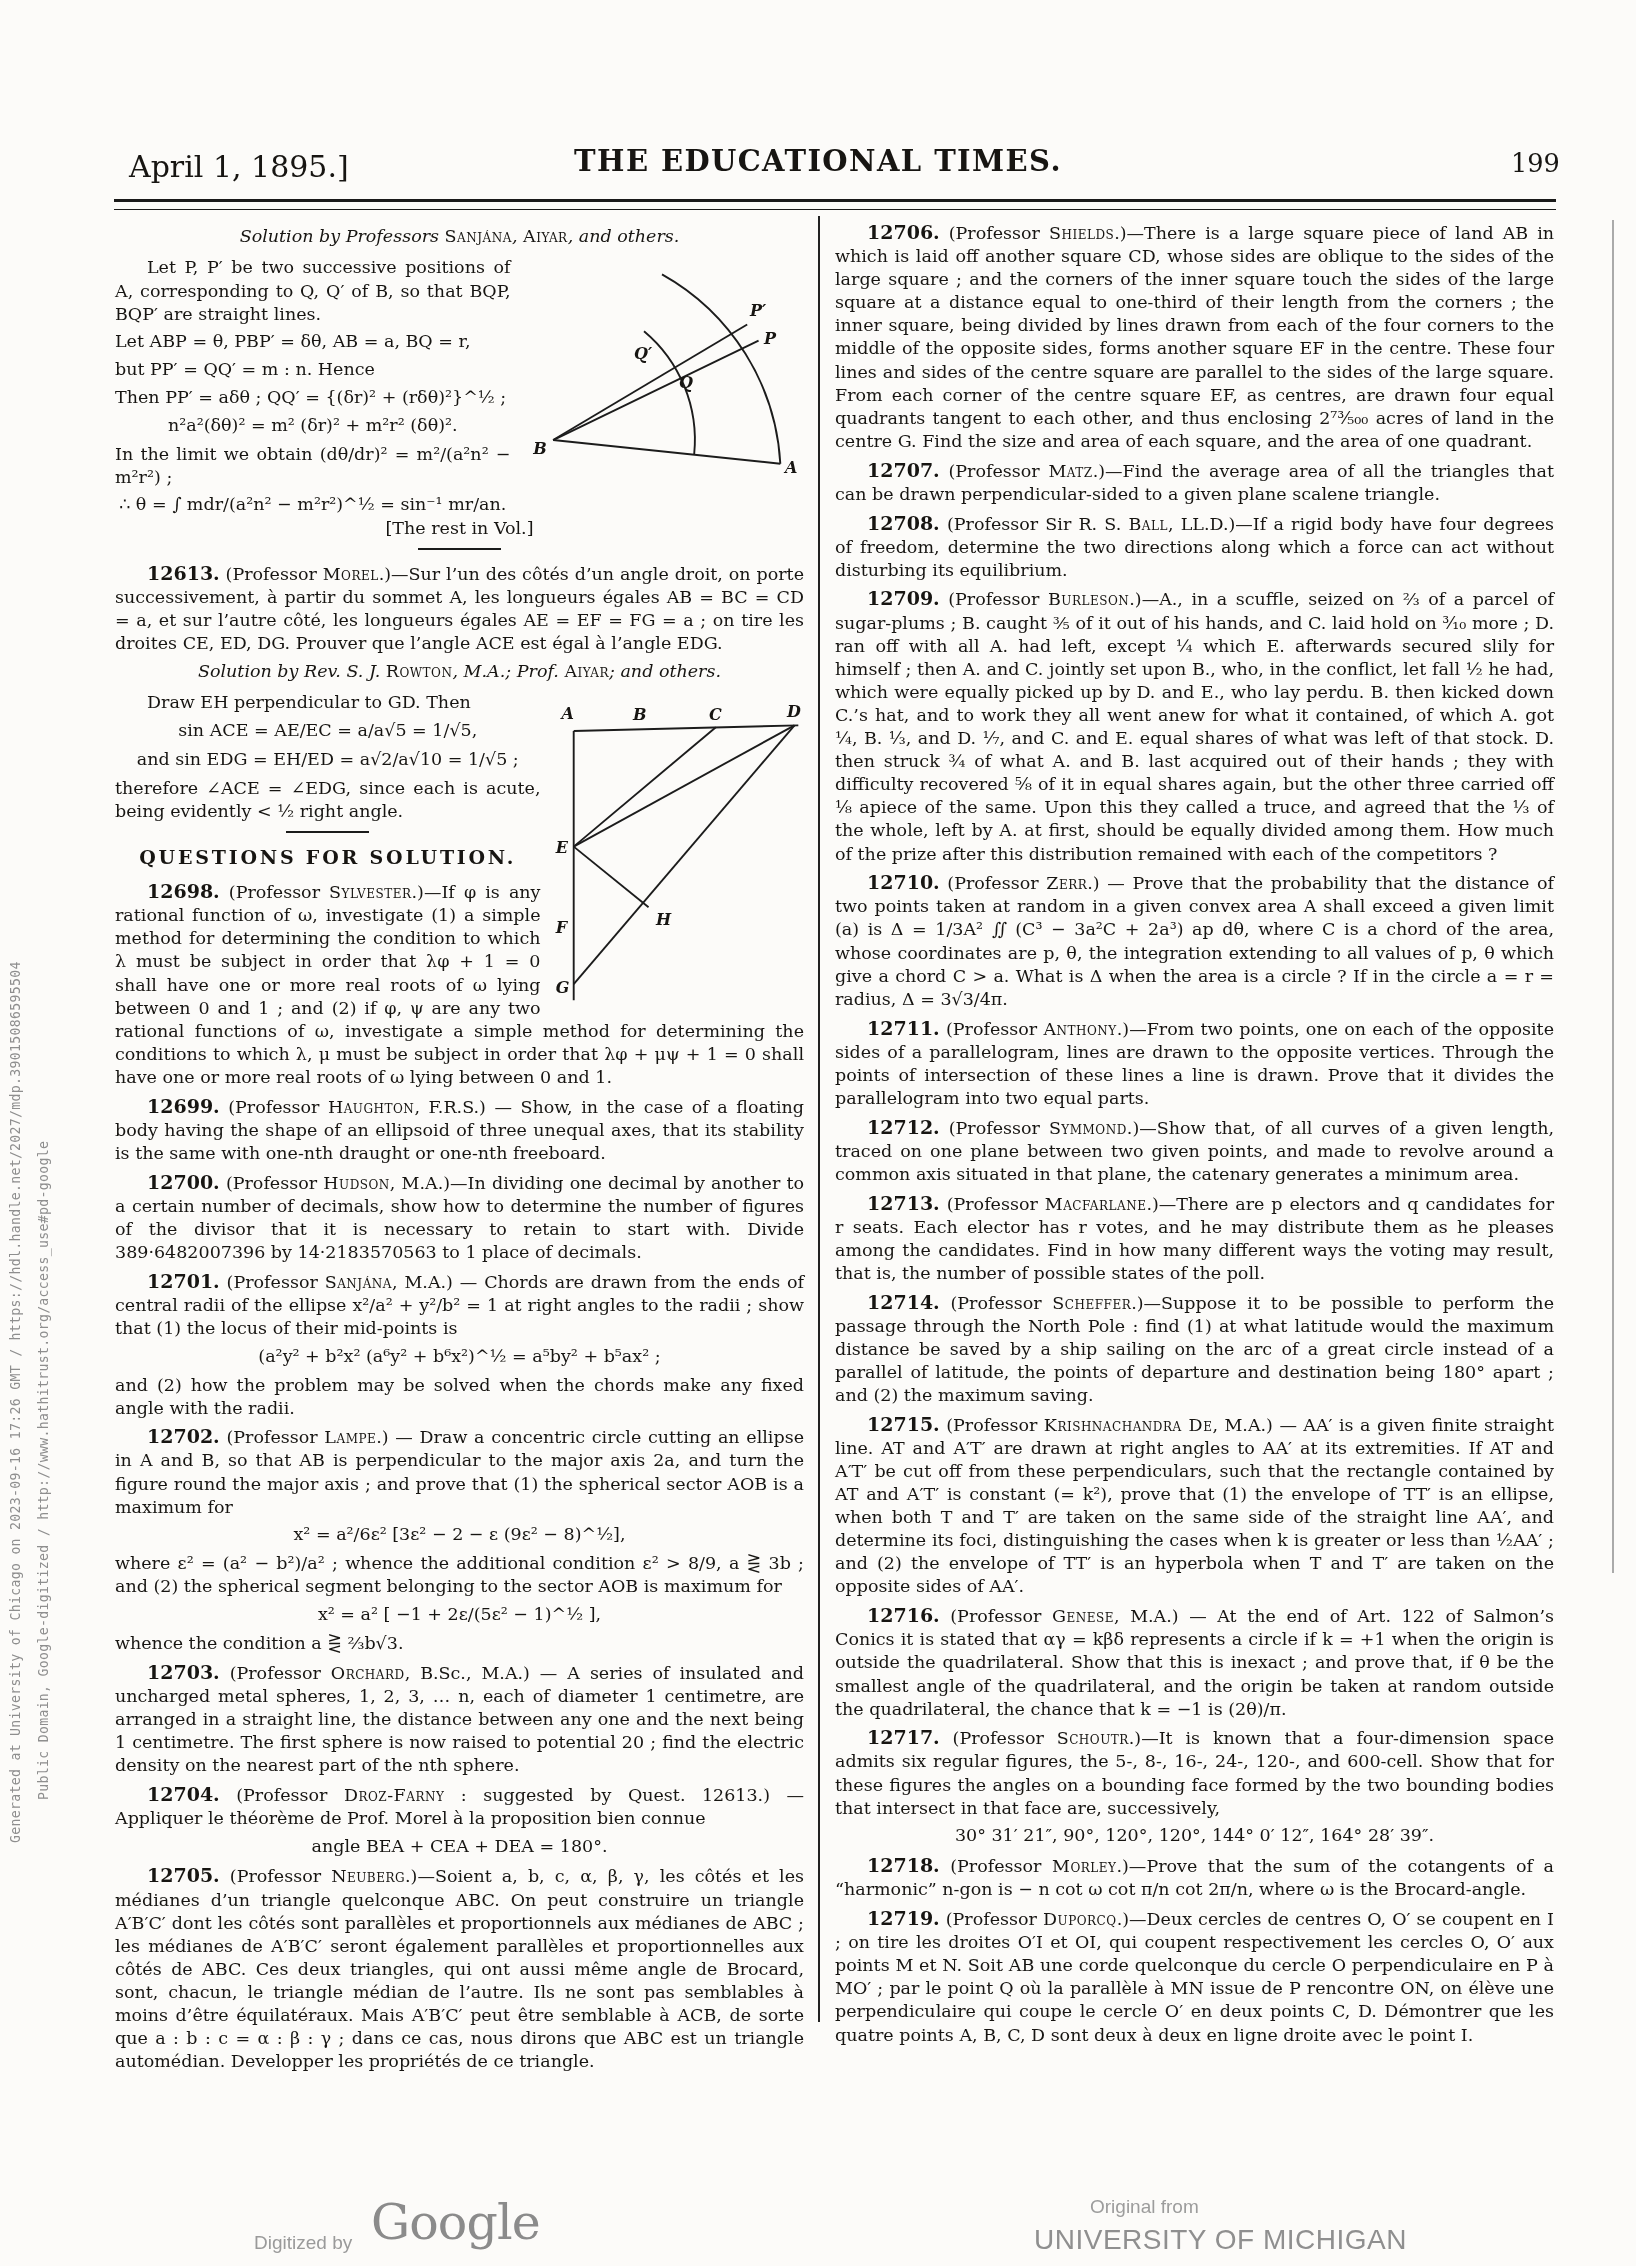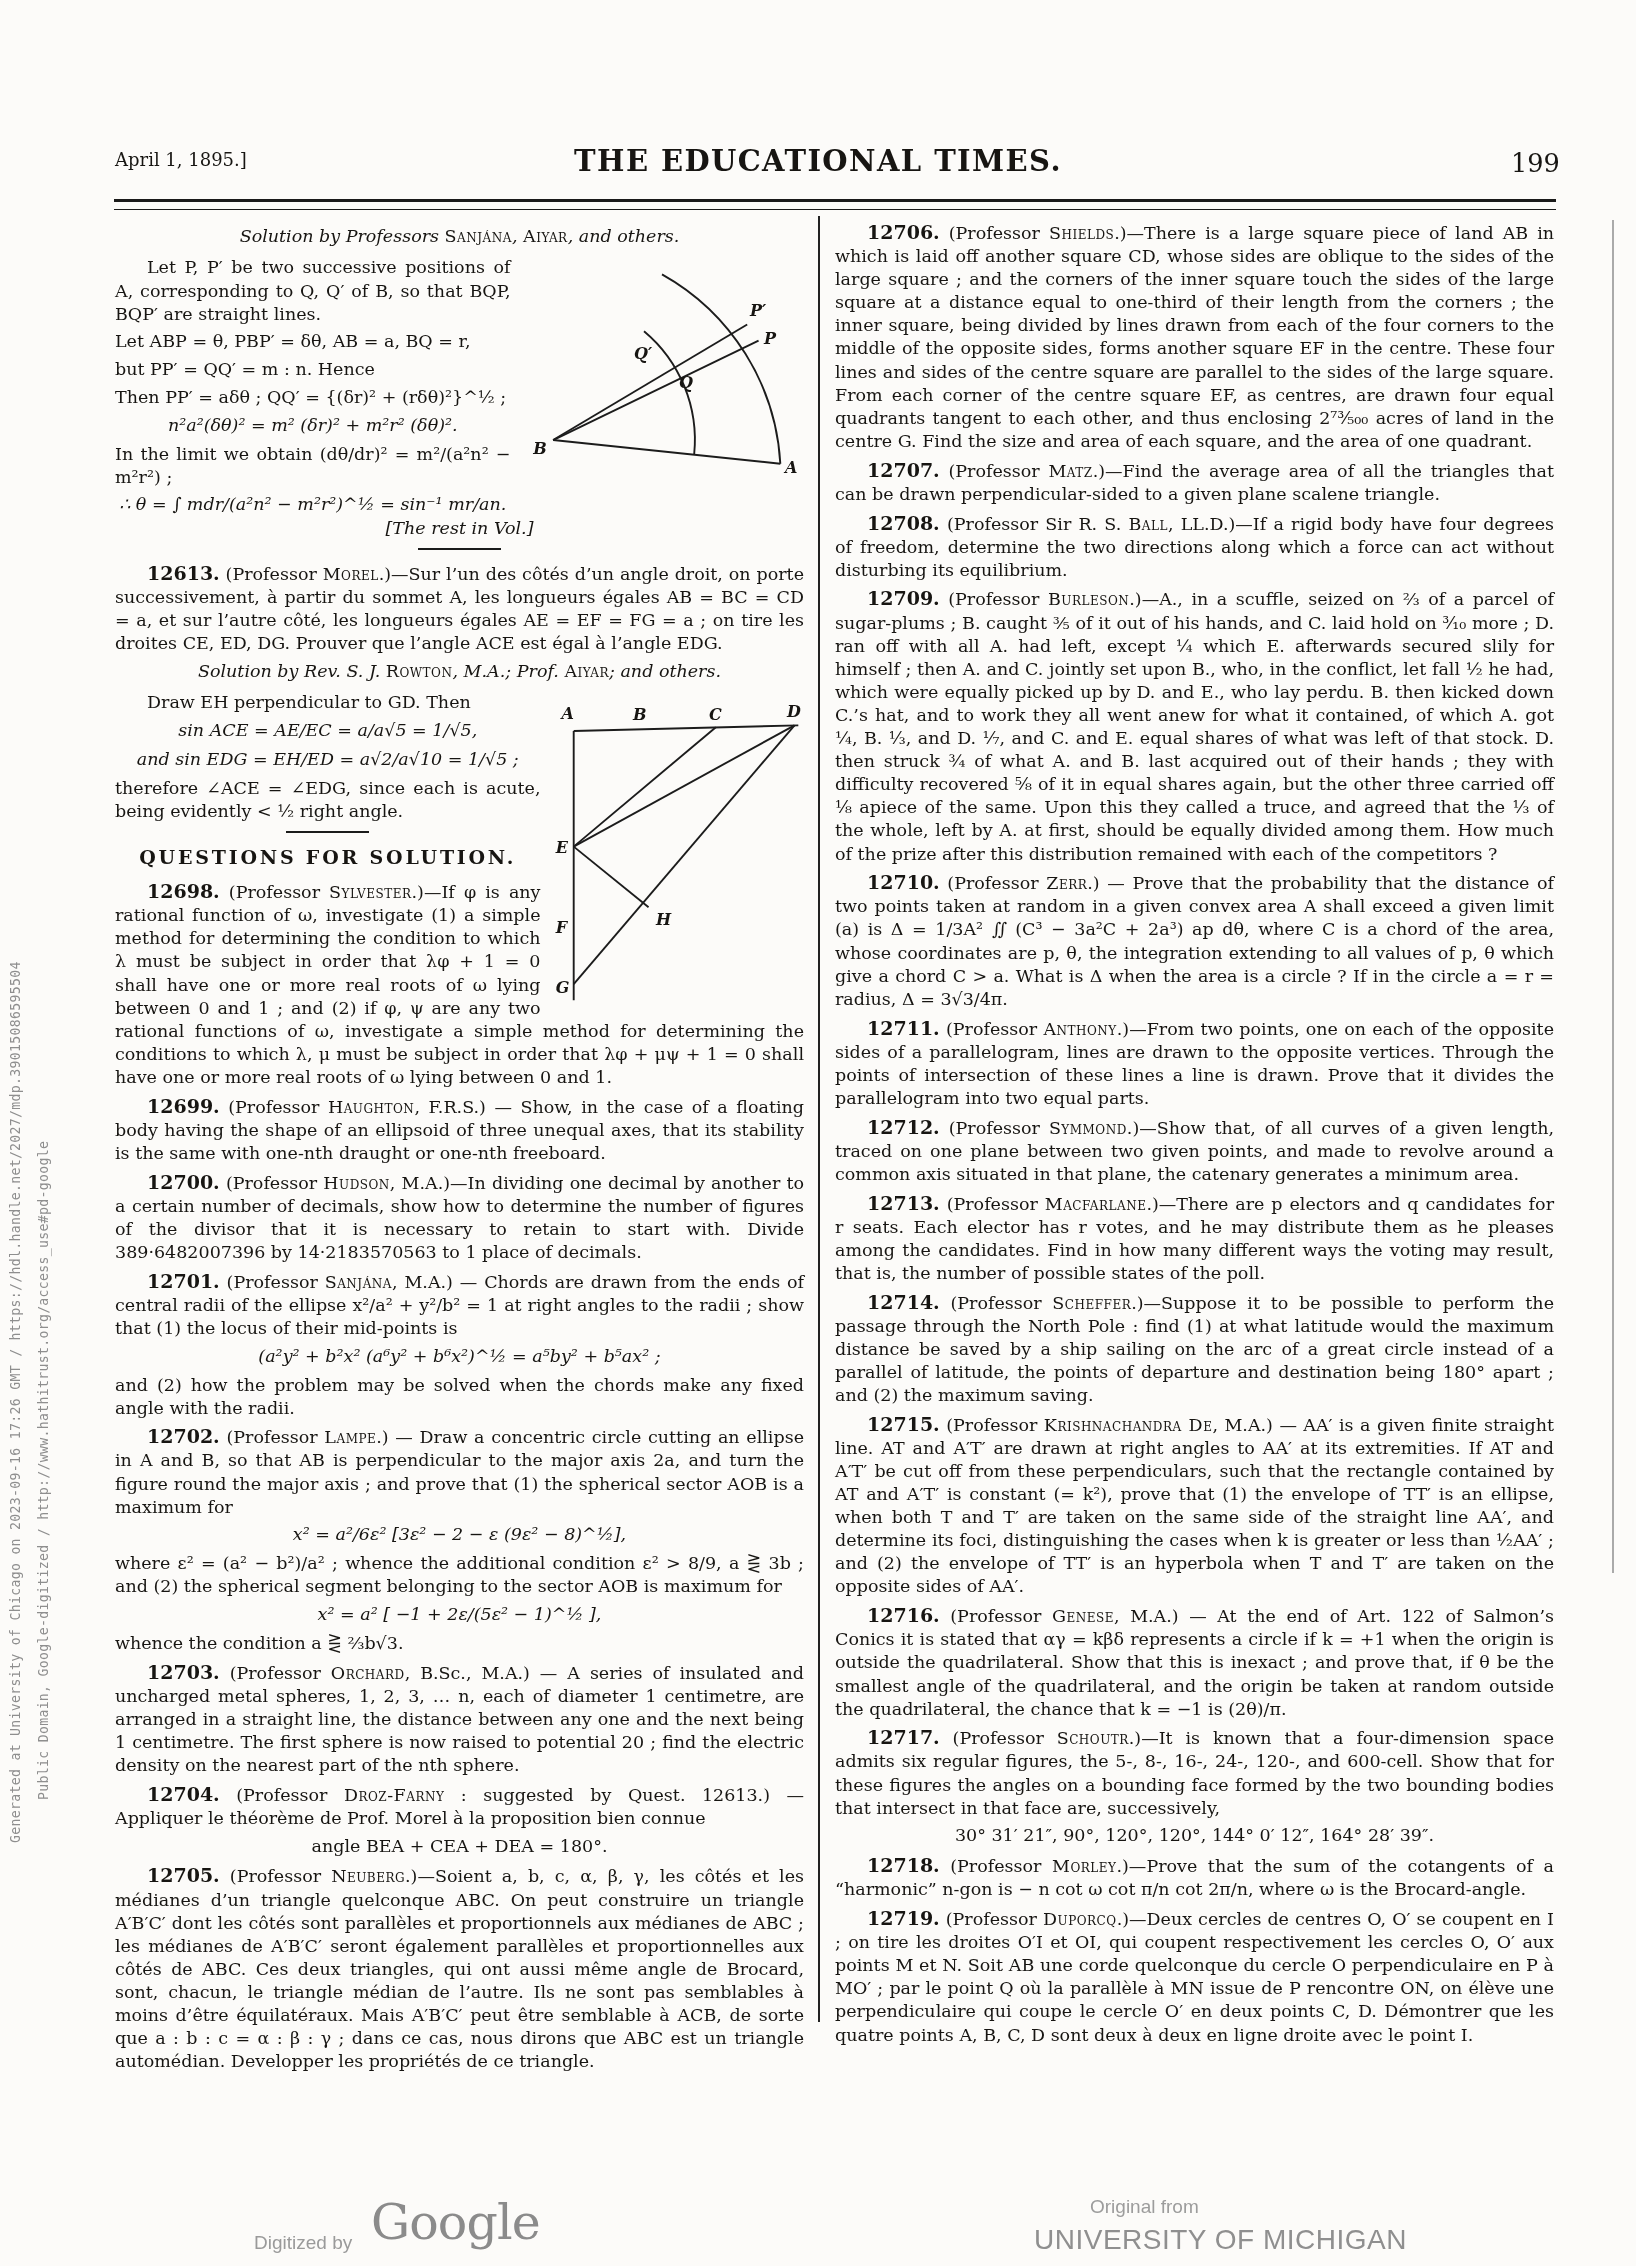--- a/index.html
+++ b/index.html
@@ -1,38 +1,38 @@
 <!DOCTYPE html>
 <html style="font-size:15px"><head>
 <meta charset="utf-8">
 <style>
   html,body{margin:0;padding:0;background:#e8e6e1;}
   .page{position:relative;width:1636px;height:2267px;background:#fcfbf9;overflow:hidden;
         font-family:"DejaVu Serif",serif;color:#171512;}
   
-  .hdr-date{position:absolute;left:115px;top:149px;font-size:18px;text-align:right;}
+  .hdr-date{position:absolute;left:129px;top:149px;font-size:30px;text-align:right;}
   .hdr-title{position:absolute;left:50%;transform:translateX(-50%);top:144px;font-size:29px;
              font-weight:bold;letter-spacing:1.4px;white-space:nowrap;text-align:center;}
   .hdr-page{position:absolute;left:1511px;top:148px;font-size:25.6px;}
   .dbl-rule{position:absolute;left:114px;top:199px;width:1442px;height:6.6px;
             border-top:3.8px solid #1a1a1a;border-bottom:1.9px solid #1a1a1a;}
   .col-sep{position:absolute;left:818px;top:216px;width:1.9px;height:1806px;background:#222;}
   .edge-line{position:absolute;left:1612px;top:220px;width:1.9px;height:1353px;background:#aaa;}
   
   .col{position:absolute;font-size:17.5px;line-height:1.32;text-align:justify;}
   .col-left{left:115px;top:223px;width:689px;}
   .col-right{left:835px;top:220px;width:719px;}
   .para{margin:0 0 4.7px 0;text-indent:32px;}
   .noind{text-indent:0;}
   .num{font-weight:bold;font-size:19px;}
   .sc{font-variant:small-caps;font-style:normal;letter-spacing:0.5px;}
   .solhead{text-align:center;font-style:italic;text-indent:0;margin:1.9px 0 8.5px 0;}
   .qtitle{text-align:center;font-weight:bold;letter-spacing:2.8px;font-size:19px;
           margin:11.4px 0 9.5px 0;text-indent:0;}
-  .fml{text-align:center;text-indent:0;font-style:italic;margin:4.7px 0 5.7px 0;}
+  .fml{text-align:center;text-indent:0;margin:4.7px 0 5.7px 0;}
   .hr-short{width:83px;border:0;border-top:2.8px solid #1b1b1b;margin:8.5px auto 10.4px auto;}
   
   .fig{position:relative;float:right;}
   .fig svg line,.fig svg path{stroke:#1c1c1c;stroke-width:2;fill:none;}
   .flbl{position:absolute;font-weight:bold;font-size:16px;font-style:italic;}
   .fig1{width:284px;height:237px;margin:3.8px 0 3.8px 9.5px;}
   .fig2{width:254px;height:308px;margin:3.8px 0 3.8px 9.5px;}
   
   .f-dig{position:absolute;left:254px;top:2232px;font-family:"Liberation Sans",sans-serif;
          font-size:19px;color:#9a9a9a;}

